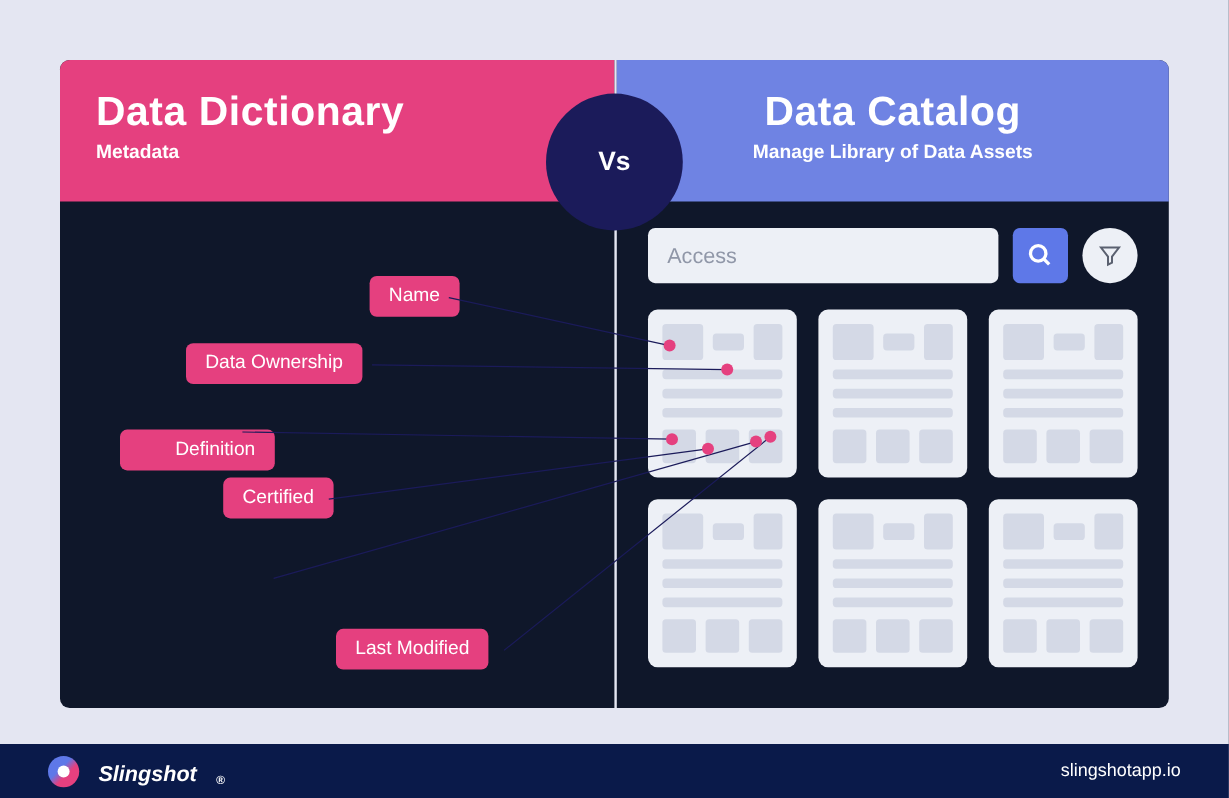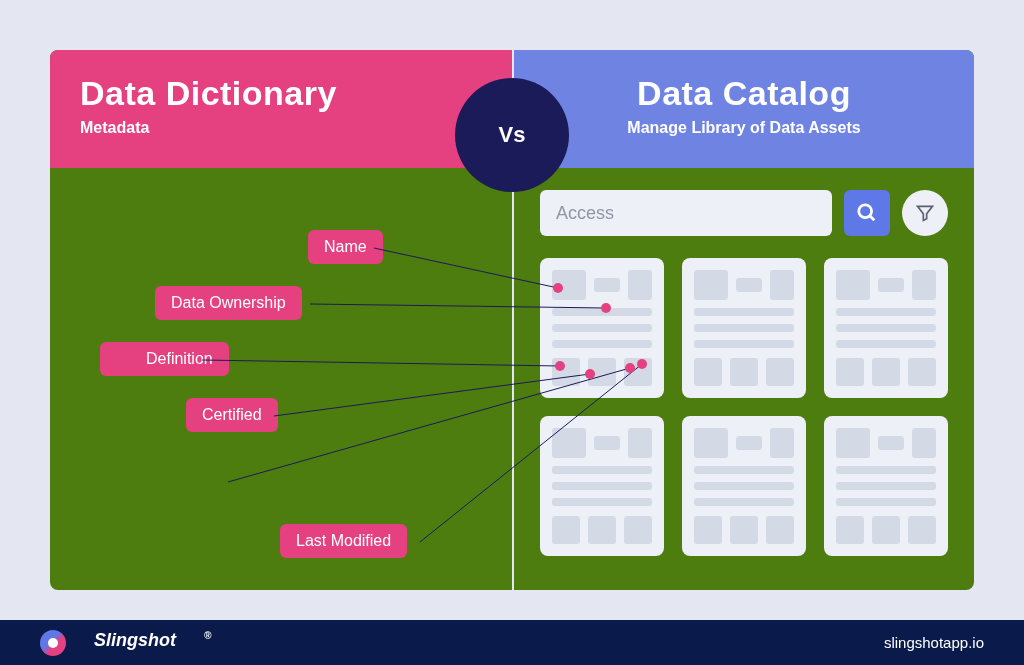--- a/index.html
+++ b/index.html
@@ -8,21 +8,21 @@
     background: #e4e6f2;
     width: 1024px;
     height: 665px;
     position: relative;
     overflow: hidden;
   }
   .container {
     position: absolute;
     left: 50px; top: 50px;
     width: 924px; height: 540px;
-    background: #4d7c0f;
+    background: #0f172a;
     border-radius: 8px;
     display: flex;
   }
   .panel {
     width: 50%; height: 100%;
     position: relative;
   }
   .panel + .panel { border-left: 2px solid #e4e6f2; }
   .header {
     height: 118px;
@@ -100,21 +100,21 @@
   .line { height:8px; width:100%; }
   .row3 { display:flex; gap:8px; margin-top:auto; }
   .row3 .block { flex:1; height:28px; }
   .footer {
     position:absolute; left:0; bottom:0; width:100%; height:45px;
     background:#0a1a4a;
     display:flex; align-items:center; justify-content:space-between;
     padding: 0 40px;
     color:#fff; font-size:15px;
   }
-  .brand { display:flex; align-items:flex-start; gap:28px; font-weight:700; font-style:italic; font-size:18px; }
+  .brand { display:flex; align-items:flex-end; gap:16px; font-weight:700; font-style:italic; font-size:18px; }
   .logo-circ {
     width:26px; height:26px; border-radius:50%;
     background: linear-gradient(135deg,#5e78e8 40%,#e5407f 60%);
     display:flex; align-items:center; justify-content:center;
   }
   .logo-inner { width:10px; height:10px; background:#fff; border-radius:50%; }
   .dot-end {
     fill:#e5407f;
   }
 </style>
@@ -124,21 +124,21 @@
 <div class="container">
 
   <div class="panel">
     <div class="header left">
       <h1>Data Dictionary</h1>
       <div class="sub">Metadata</div>
     </div>
     <div class="tags-area">
       <div class="tag" style="left:258px; top:62px;">Name</div>
       <div class="tag" style="left:105px; top:118px;">Data Ownership</div>
-      <div class="tag" style="left:50px;  top:174px;padding-left:46px;">Definition</div>
+      <div class="tag" style="left:50px;  top:190px;padding-left:46px;">Definition</div>
       <div class="tag" style="left:136px; top:230px;">Certified</div>
       <div class="tag" style="left:230px; top:356px;">Last Modified</div>
     </div>
   </div>
 
   <div class="panel">
     <div class="header right">
       <h1>Data Catalog</h1>
       <div class="sub">Manage Library of Data Assets</div>
     </div>

